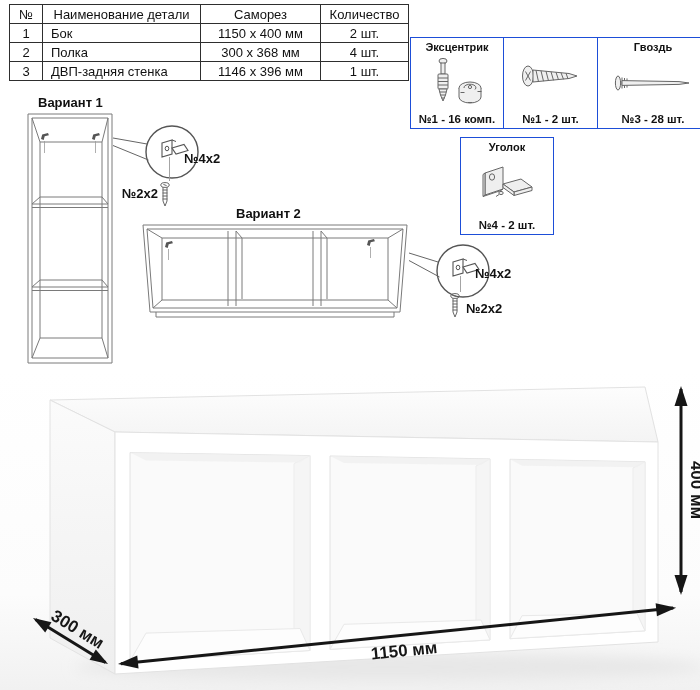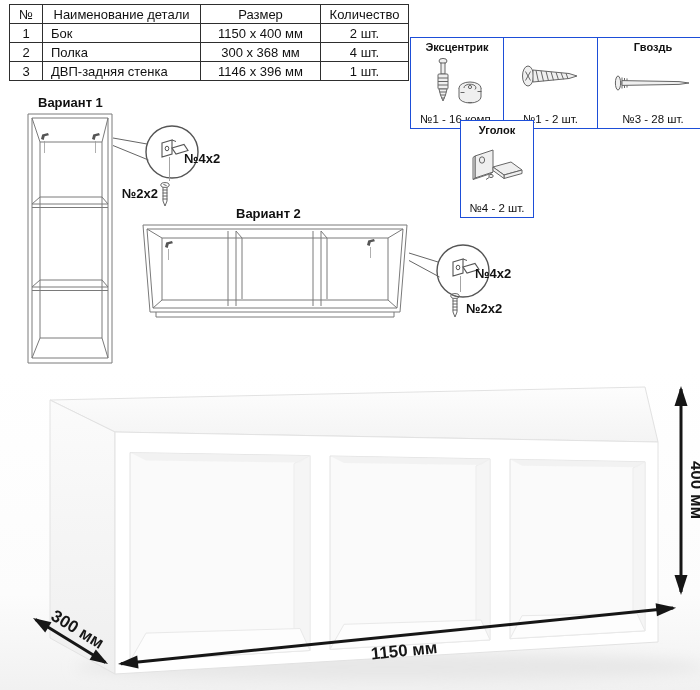--- a/index.html
+++ b/index.html
@@ -8,42 +8,42 @@
   
   table.parts{position:absolute;left:9px;top:4px;border-collapse:collapse;background:#fff;}
   table.parts td,table.parts th{border:1px solid #2e2e2e;font-size:13px;font-weight:normal;
         height:18px;padding:0 4px;text-align:center;white-space:nowrap;}
   table.parts td.name{text-align:left;padding-left:8px;}
   
   .hw-cell{position:absolute;border:1px solid #1d4ed8;background:#fff;box-sizing:border-box;
         display:flex;flex-direction:column;align-items:center;text-align:center;}
   .hw-title{font-weight:bold;font-size:11px;line-height:1.12;margin-top:3px;padding:0 2px;}
   .hw-iconwrap{flex:1;display:flex;align-items:center;justify-content:center;}
-  .hw-count{font-weight:normal;font-size:11.5px;margin-bottom:3px;}
+  .hw-count{font-weight:bold;font-size:11.5px;margin-bottom:3px;}
   
   svg.layer{position:absolute;}
   .vt{font:bold 13px "Liberation Sans",sans-serif;fill:#111;}
   .lbl{font:bold 13px "Liberation Sans",sans-serif;fill:#111;}
   .dim{font:bold 17px "Liberation Sans",sans-serif;fill:#161616;}
   .ln{stroke:#7a7a7a;stroke-width:1;fill:none;}
   .cal{stroke:#555;stroke-width:1.4;fill:#fff;}
   .ic{stroke:#666;stroke-width:1;fill:#efefef;}
   .icl{stroke:#666;stroke-width:1;fill:none;}
 </style>
 </head>
 <body>
 
 <div class="page">
 
   <table class="parts">
     <tbody>
         <tr>
       <th style="width:24px">№</th>
       <th style="width:149px">Наименование детали</th>
-      <th style="width:111px">Размер</th>
+      <th style="width:111px">Саморез</th>
       <th style="width:79px">Количество</th>
     </tr>
     <tr>
       <td>1</td>
       <td class="name">Бок</td>
       <td>1150 х 400 мм</td>
       <td>2 шт.</td>
     </tr>
     <tr>
       <td>2</td>
@@ -97,21 +97,21 @@
     <div class="hw-iconwrap">
       <svg width="80" height="18" viewBox="0 0 80 18">
         <ellipse class="ic" cx="5" cy="9" rx="2.6" ry="7"></ellipse>
         <path class="icl" d="M9 3.5 V14.5 M11.5 4 V14 M14 4.4 V13.6"></path>
         <path class="ic" d="M9 6.6 L66 7.6 L76 9 L66 10.4 L9 11.4 Z"></path>
       </svg>
     </div>
     <div class="hw-count">№3 - 28 шт.</div>
   </div>
 
-  <div class="hw-cell" style="left:460px;top:120px;width:74px;height:98px">
+  <div class="hw-cell" style="left:460px;top:137px;width:94px;height:98px">
     <div class="hw-title">Уголок</div>
     <div class="hw-iconwrap">
       <svg width="60" height="46" viewBox="0 0 60 46">
         <path class="ic" d="M8 10 L26 4 L26 26 L8 32 Z"></path>
         <path class="ic" d="M8 10 L6 11.5 L6 33.5 L8 32 Z"></path>
         <path class="icl" d="M6 33.5 L24 27.5 L26 26"></path>
         <ellipse class="icl" cx="15" cy="14" rx="2.6" ry="3.2"></ellipse>
         <path class="ic" d="M26 21 L44 16 L55 24 L37 29 Z"></path>
         <path class="ic" d="M37 29 L55 24 L55 27.5 L37 32.5 Z"></path>
         <path class="ic" d="M26 21 L37 29 L37 32.5 L26 24.5 Z"></path>

